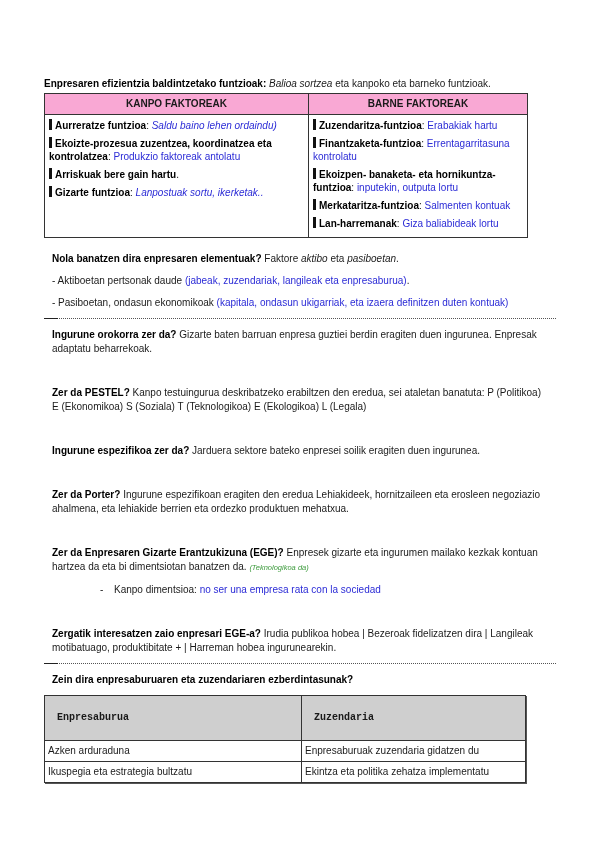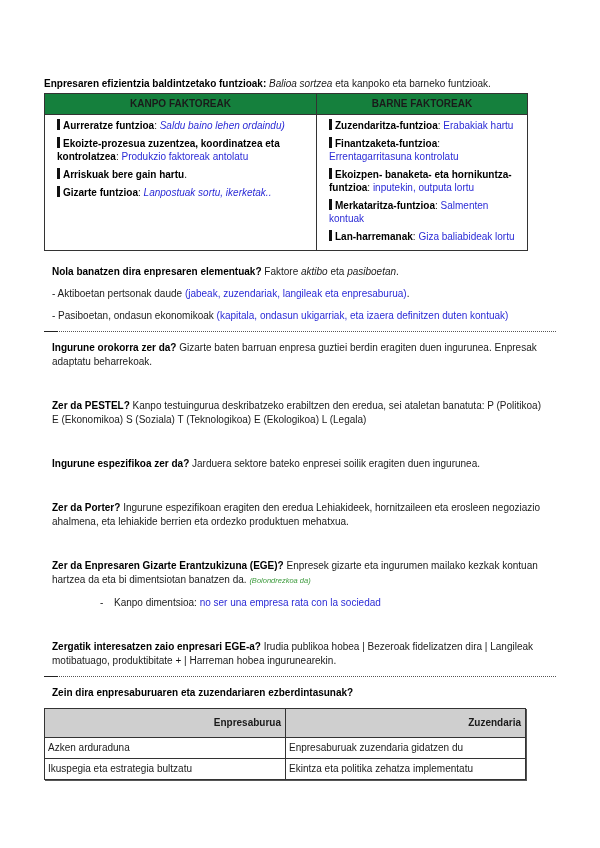--- a/index.html
+++ b/index.html
@@ -7,36 +7,36 @@
          font-family: "Liberation Sans", sans-serif; font-size: 10px; color: #1a1a1a; line-height: 14px; }
   .page { position: absolute; left: 44px; top: 77px; width: 512px; }
   b, .b { font-weight: bold; color: #000; }
   .blue { color: #2b2bd6; }
   .green { color: #3c9a3c; font-style: italic; font-size: 7.5px; }
   .it { font-style: italic; }
 
   .intro { margin: 0 0 2px 0; white-space: nowrap; }
 
   table.fact { width: 484px; border-collapse: collapse; border: 1px solid #333; }
-  table.fact th { background: #15803d; border: 1px solid #333; height: 20px; font-size: 10px; font-weight: bold; text-align: center; padding: 0; }
-  table.fact td { border: 1px solid #333; vertical-align: top; padding: 4px 4px 2px 12px; }
+  table.fact th { background: #f9a8d4; border: 1px solid #333; height: 20px; font-size: 10px; font-weight: bold; text-align: center; padding: 0; }
+  table.fact td { border: 1px solid #333; vertical-align: top; padding: 4px 4px 2px 4px; }
   table.fact td.left { width: 255px; height: 112px; }
   .fitem { margin-bottom: 5px; line-height: 13px; }
   .fitem .bar { display: inline-block; width: 3px; height: 11px; background: #111; margin-right: 3px; vertical-align: -1px; }
 
   .block { margin-top: 14px; }
   .sep { position: relative; height: 1px; margin: 5px 0 6px 0; border-top: 1px dotted #555; width: 512px; }
   .sep:before { content: ""; position: absolute; left: 0; top: -1px; width: 14px; border-top: 1px solid #222; }
   .para { margin: 8px; }
   .gap { height: 14px; }
   .dash { padding-left: 48px; }
   .dash .d { display: inline-block; width: 14px; }
 
   table.cmp { width: 482px; border-collapse: collapse; margin-top: 4px; box-shadow: 1px 1px 0 #555; }
-  table.cmp th { background: #cfcfcf; border: 1px solid #333; height: 20px; font-size: 10px; font-weight: bold; text-align: right; padding: 4px; }
+  table.cmp th { background: #cfcfcf; border: 1px solid #333; height: 20px; font-size: 10px; font-weight: bold; text-align: left; padding: 12px; font-family: Liberation Mono, monospace; }
   table.cmp td { border: 1px solid #333; height: 20px; padding: 0 3px; font-size: 10px; }
   table.cmp td:first-child, table.cmp th:first-child { width: 232px; }
 </style>
 </head>
 <body>
 
 <div class="page">
 
   <p class="intro">
     <b>Enpresaren efizientzia baldintzetako funtzioak:</b>
@@ -76,21 +76,21 @@
   <div class="sep"></div>
 
   <p class="para"><b>Ingurune orokorra zer da?</b><span> Gizarte baten barruan enpresa guztiei berdin eragiten duen ingurunea. Enpresak adaptatu beharrekoak.</span></p>
   <div class="gap"></div>
   <p class="para"><b>Zer da PESTEL?</b><span> Kanpo testuingurua deskribatzeko erabiltzen den eredua, sei ataletan banatuta: P (Politikoa) E (Ekonomikoa) S (Soziala) T (Teknologikoa) E (Ekologikoa) L (Legala)</span></p>
   <div class="gap"></div>
   <p class="para"><b>Ingurune espezifikoa zer da?</b><span> Jarduera sektore bateko enpresei soilik eragiten duen ingurunea.</span></p>
   <div class="gap"></div>
   <p class="para"><b>Zer da Porter?</b><span> Ingurune espezifikoan eragiten den eredua Lehiakideek, hornitzaileen eta erosleen negoziazio ahalmena, eta lehiakide berrien eta ordezko produktuen mehatxua.</span></p>
   <div class="gap"></div>
-  <p class="para"><b>Zer da Enpresaren Gizarte Erantzukizuna (EGE)?</b><span> Enpresek gizarte eta ingurumen mailako kezkak kontuan hartzea da eta bi dimentsiotan banatzen da.</span> <span class="green">(Bolondrezkoa da)</span></p>
+  <p class="para"><b>Zer da Enpresaren Gizarte Erantzukizuna (EGE)?</b><span> Enpresek gizarte eta ingurumen mailako kezkak kontuan hartzea da eta bi dimentsiotan banatzen da.</span> <span class="green">(Teknologikoa da)</span></p>
   <p class="para dash"><span class="d">-</span><span>Kanpo dimentsioa: </span><span class="blue">no ser una empresa rata con la sociedad</span></p>
   <div class="gap"></div>
   <p class="para"><b>Zergatik interesatzen zaio enpresari EGE-a?</b><span> Irudia publikoa hobea | Bezeroak fidelizatzen dira | Langileak motibatuago, produktibitate + | Harreman hobea ingurunearekin.</span></p>
 
   <div class="sep"></div>
 
   <p class="para"><b>Zein dira enpresaburuaren eta zuzendariaren ezberdintasunak?</b></p>
 
   <table class="cmp">
     <tbody>

